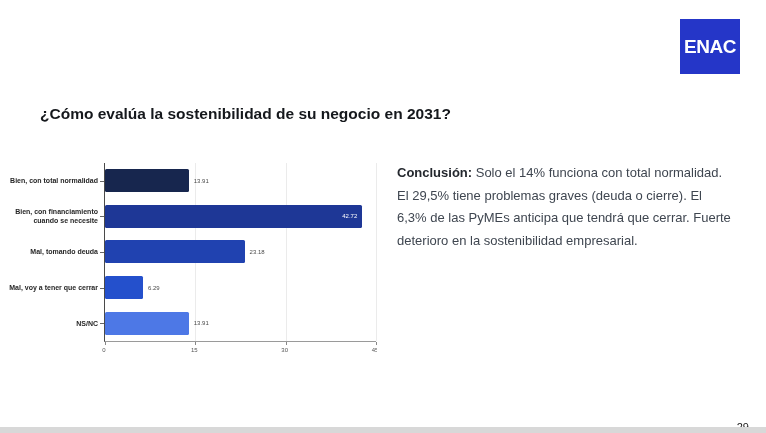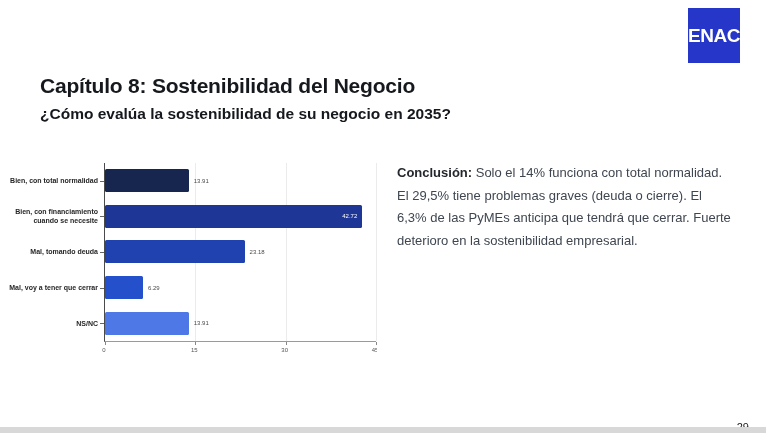--- a/index.html
+++ b/index.html
@@ -2,21 +2,21 @@
 <html><head>
 <meta charset="utf-8">
 <style>
   html, body { margin:0; padding:0; background:#ffffff; }
   .slide {
     position:relative; width:766px; height:433px; background:#ffffff;
     font-family:"Liberation Sans", sans-serif; overflow:hidden;
   }
   
   .logo {
-    position:absolute; top:8px; right:26px; width:52px; height:55px;
+    position:absolute; top:19px; right:26px; width:60px; height:55px;
     background:#2536c8; color:#ffffff; display:flex; align-items:center; justify-content:center;
     font-weight:bold; font-size:19px; letter-spacing:-0.5px;
   }
   
   .title {
     position:absolute; left:40px; top:74px; margin:0;
     font-size:21px; font-weight:bold; color:#15181c; letter-spacing:-0.2px;
   }
   .subtitle {
     position:absolute; left:40px; top:105px; margin:0;
@@ -54,22 +54,21 @@
 </style>
 </head>
 <body>
 
 <div class="slide">
 
   <div class="logo">
     <span>ENAC</span>
   </div>
 
-  <h1 class="title">Capítulo 8: Sostenibilidad del Negocio</h1>
-  <h2 class="subtitle">¿Cómo evalúa la sostenibilidad de su negocio en 2035?</h2>
+  <h2 class="subtitle">¿Cómo evalúa la sostenibilidad de su negocio en 2031?</h2>
 
   <div class="chart-region">
     <div class="y-labels">
         <div class="y-label">Bien, con total normalidad</div>
         <div class="y-label">Bien, con financiamiento cuando se necesite</div>
         <div class="y-label">Mal, tomando deuda</div>
         <div class="y-label">Mal, voy a tener que cerrar</div>
         <div class="y-label">NS/NC</div>
       </div>
     <div class="plot">

